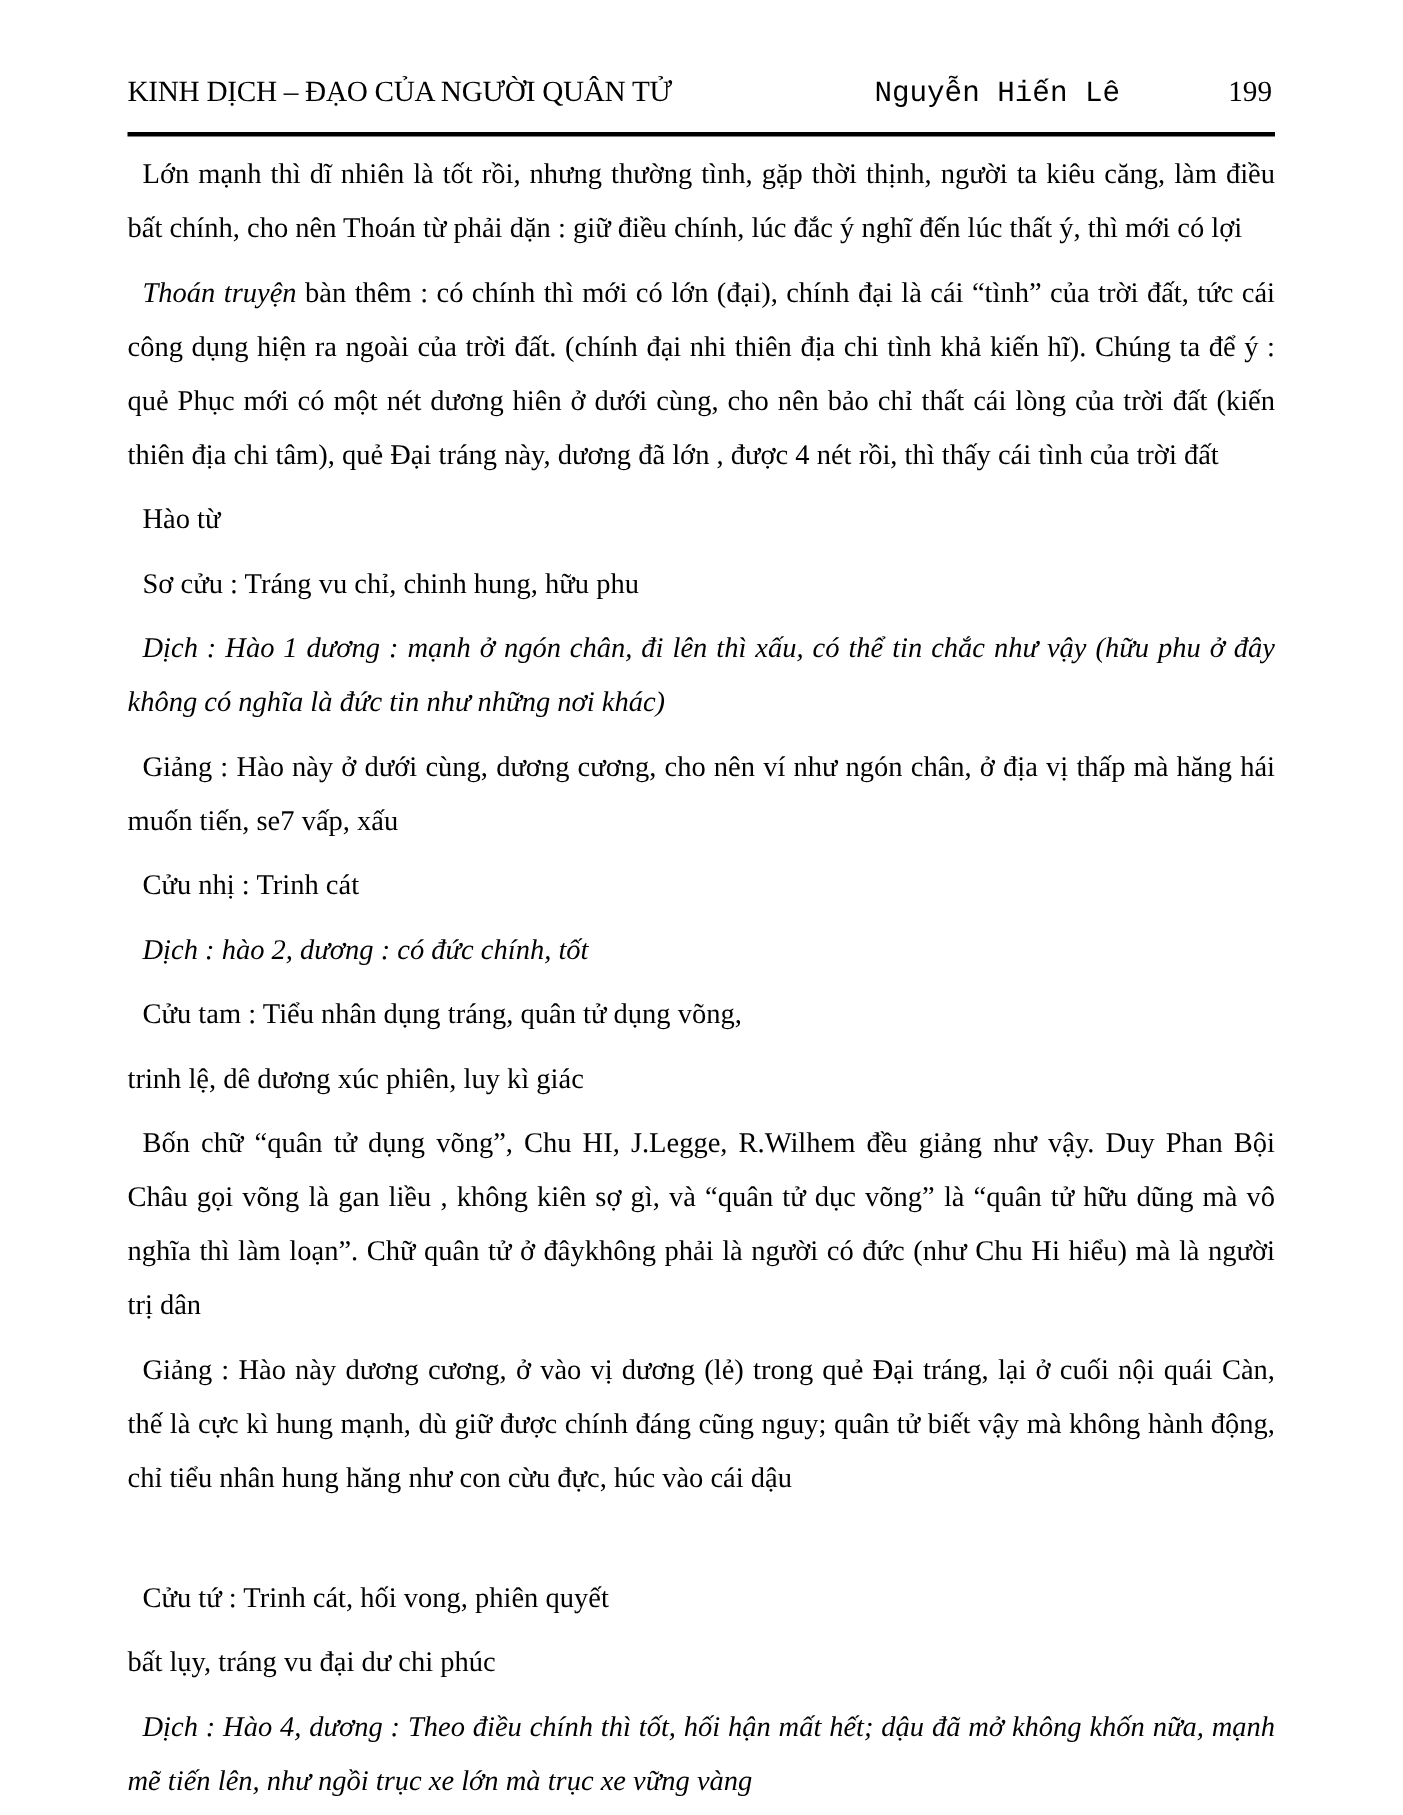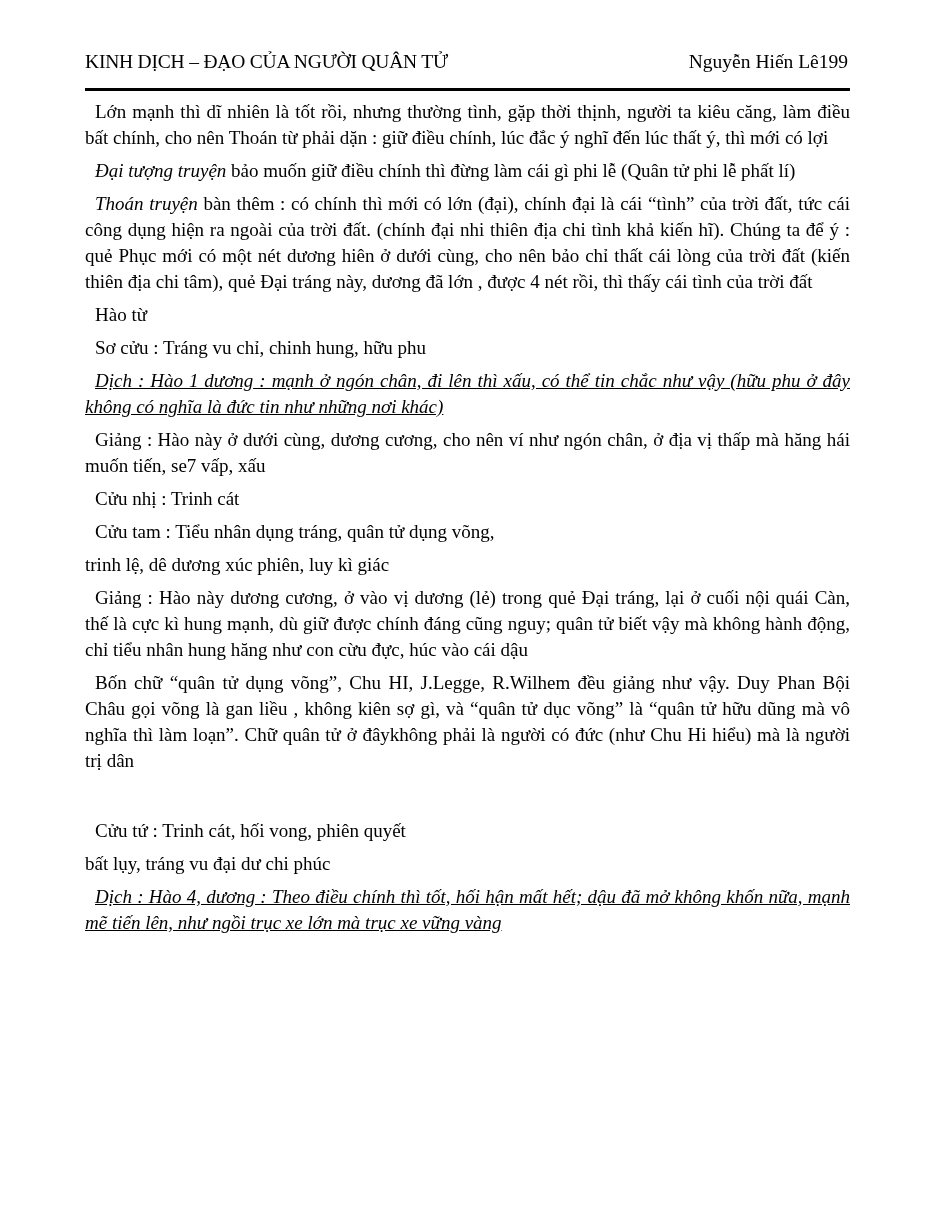--- a/index.html
+++ b/index.html
@@ -25,43 +25,44 @@
     align-items: baseline;
     font-size: 19.5px;
     line-height: 24px;
     white-space: nowrap;
   }
   .running-header .title {
     flex: 1 1 auto;
     letter-spacing: -0.2px;
   }
   .running-header .author {
+    margin-right: 72px;
+    font-family: Liberation Mono, monospace;
   }
   .running-header .pagenum {
     margin-right: 2px;
   }
   .header-rule {
     height: 3px;
     background: #000000;
     margin-top: 14px;
     margin-bottom: 8px;
   }
   .content p {
     font-size: 19px;
-    line-height: 26px;
+    line-height: 36px;
     margin: 7px 0;
     text-align: justify;
     text-indent: 10px;
   }
   .content p.noindent {
     text-indent: 0;
   }
   .content p.italic {
     font-style: italic;
-    text-decoration: underline;
   }
   .content p.gap-before {
     margin-top: 44px;
   }
   .content .lead {
     font-style: italic;
   }
   .content .lead:empty {
     display: none;
   }
@@ -74,29 +75,29 @@
   <div class="running-header">
     <span class="title">KINH DỊCH – ĐẠO CỦA NGƯỜI QUÂN TỬ</span>
     <span class="author">Nguyễn Hiến Lê</span>
     <span class="pagenum">199</span>
   </div>
 
   <div class="header-rule"></div>
 
   <div class="content">
     <p><span>Lớn mạnh thì dĩ nhiên là tốt rồi, nhưng thường tình, gặp thời thịnh, người ta kiêu căng, làm điều bất chính, cho nên Thoán từ phải dặn : giữ điều chính, lúc đắc ý nghĩ đến lúc thất ý, thì mới có lợi</span></p>
-    <p><span class="lead">Đại tượng truyện</span><span> bảo muốn giữ điều chính thì đừng làm cái gì phi lễ (Quân tử phi lễ phất lí)</span></p>
     <p><span class="lead">Thoán truyện</span><span> bàn thêm : có chính thì mới có lớn (đại), chính đại là cái “tình” của trời đất, tức cái công dụng hiện ra ngoài của trời đất. (chính đại nhi thiên địa chi tình khả kiến hĩ). Chúng ta để ý : quẻ Phục mới có một nét dương hiên ở dưới cùng, cho nên bảo chỉ thất cái lòng của trời đất (kiến thiên địa chi tâm), quẻ Đại tráng này, dương đã lớn , được 4 nét rồi, thì thấy cái tình của trời đất</span></p>
     <p><span>Hào từ</span></p>
     <p><span>Sơ cửu : Tráng vu chỉ, chinh hung, hữu phu</span></p>
     <p class="italic"><span>Dịch : Hào 1 dương : mạnh ở ngón chân, đi lên thì xấu, có thể tin chắc như vậy (hữu phu ở đây không có nghĩa là đức tin như những nơi khác)</span></p>
     <p><span>Giảng : Hào này ở dưới cùng, dương cương, cho nên ví như ngón chân, ở địa vị thấp mà hăng hái muốn tiến, se7 vấp, xấu</span></p>
     <p><span>Cửu nhị : Trinh cát</span></p>
+    <p class="italic"><span>Dịch : hào 2, dương : có đức chính, tốt</span></p>
     <p><span>Cửu tam : Tiểu nhân dụng tráng, quân tử dụng võng,</span></p>
     <p class="noindent"><span>trinh lệ, dê dương xúc phiên, luy kì giác</span></p>
+    <p><span>Bốn chữ “quân tử dụng võng”, Chu HI, J.Legge, R.Wilhem đều giảng như vậy. Duy Phan Bội Châu gọi võng là gan liều , không kiên sợ gì, và “quân tử dục võng” là “quân tử hữu dũng mà vô nghĩa thì làm loạn”. Chữ quân tử ở đâykhông phải là người có đức (như Chu Hi hiểu) mà là người trị dân</span></p>
     <p><span>Giảng : Hào này dương cương, ở vào vị dương (lẻ) trong quẻ Đại tráng, lại ở cuối nội quái Càn, thế là cực kì hung mạnh, dù giữ được chính đáng cũng nguy; quân tử biết vậy mà không hành động, chỉ tiểu nhân hung hăng như con cừu đực, húc vào cái dậu</span></p>
-    <p><span>Bốn chữ “quân tử dụng võng”, Chu HI, J.Legge, R.Wilhem đều giảng như vậy. Duy Phan Bội Châu gọi võng là gan liều , không kiên sợ gì, và “quân tử dục võng” là “quân tử hữu dũng mà vô nghĩa thì làm loạn”. Chữ quân tử ở đâykhông phải là người có đức (như Chu Hi hiểu) mà là người trị dân</span></p>
     <p class="gap-before"><span>Cửu tứ : Trinh cát, hối vong, phiên quyết</span></p>
     <p class="noindent"><span>bất lụy, tráng vu đại dư chi phúc</span></p>
     <p class="italic"><span>Dịch : Hào 4, dương : Theo điều chính thì tốt, hối hận mất hết; dậu đã mở không khốn nữa, mạnh mẽ tiến lên, như ngồi trục xe lớn mà trục xe vững vàng</span></p>
   </div>
 
 </div>
 
 </body></html>

